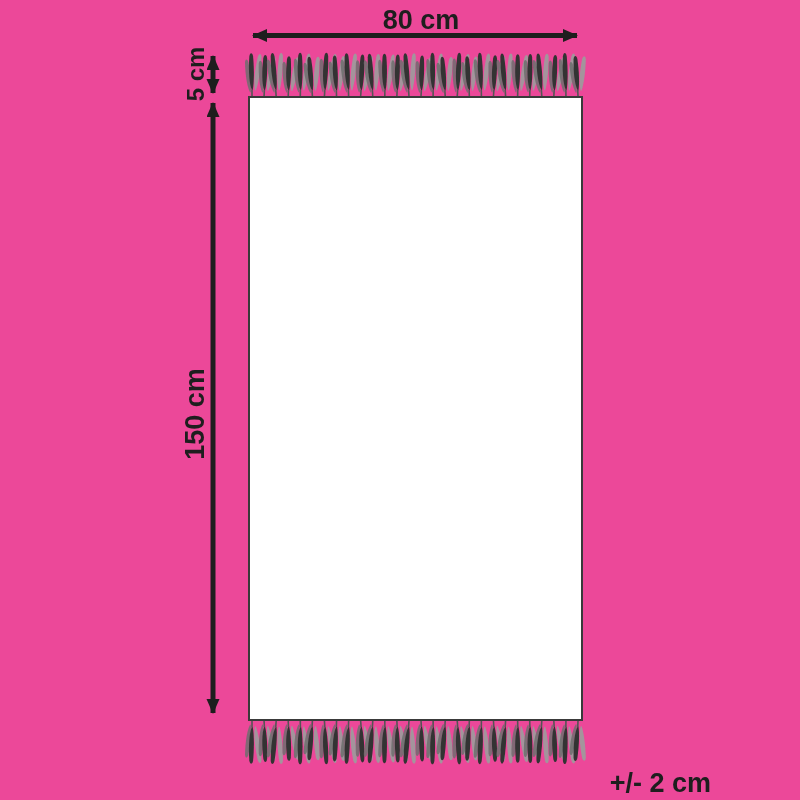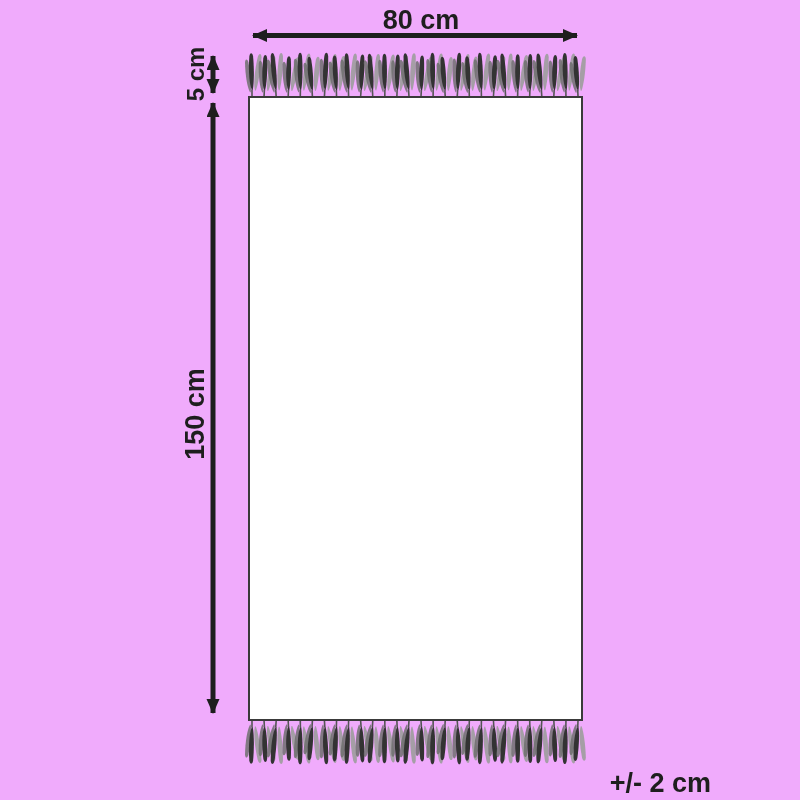--- a/index.html
+++ b/index.html
@@ -5,21 +5,21 @@
   html, body {
     margin: 0;
     padding: 0;
     background: #ffffff;
     font-family: "Liberation Sans", sans-serif;
   }
   .canvas {
     position: relative;
     width: 800px;
     height: 800px;
-    background: #f0abfc;
+    background: #ec4899;
     overflow: hidden;
   }
   svg text {
     font-family: "Liberation Sans", "DejaVu Sans", sans-serif;
     font-weight: 700;
     fill: #1e1e1e;
   }
 </style>
 </head>
 <body>

